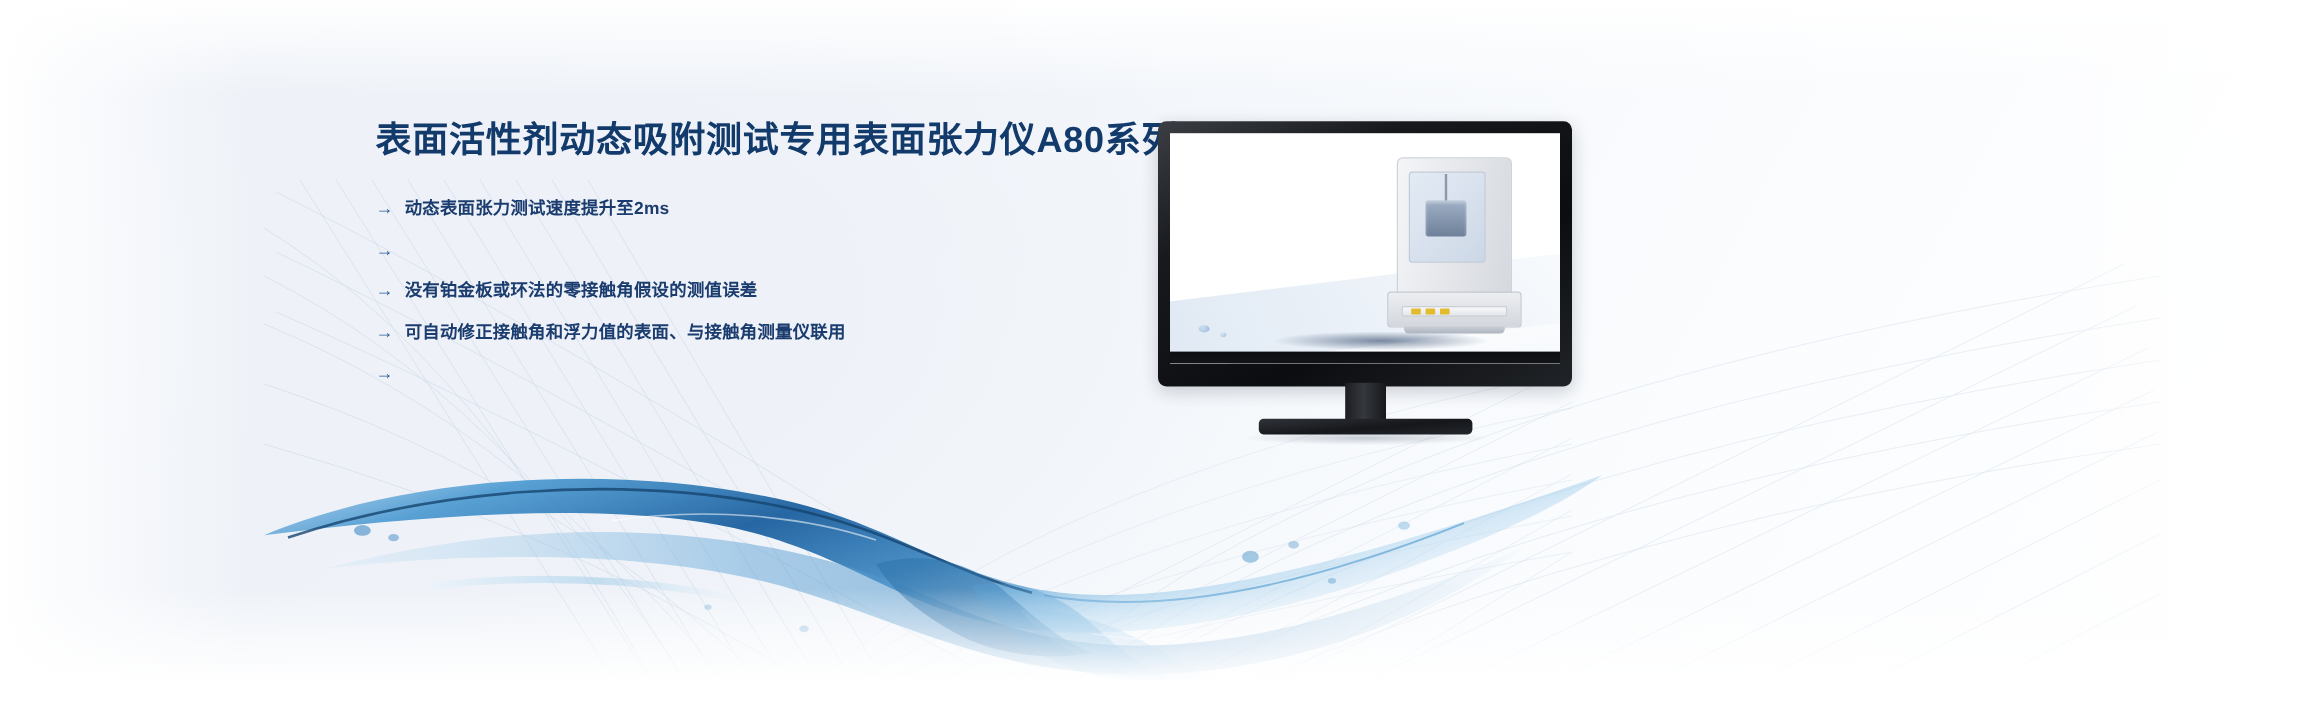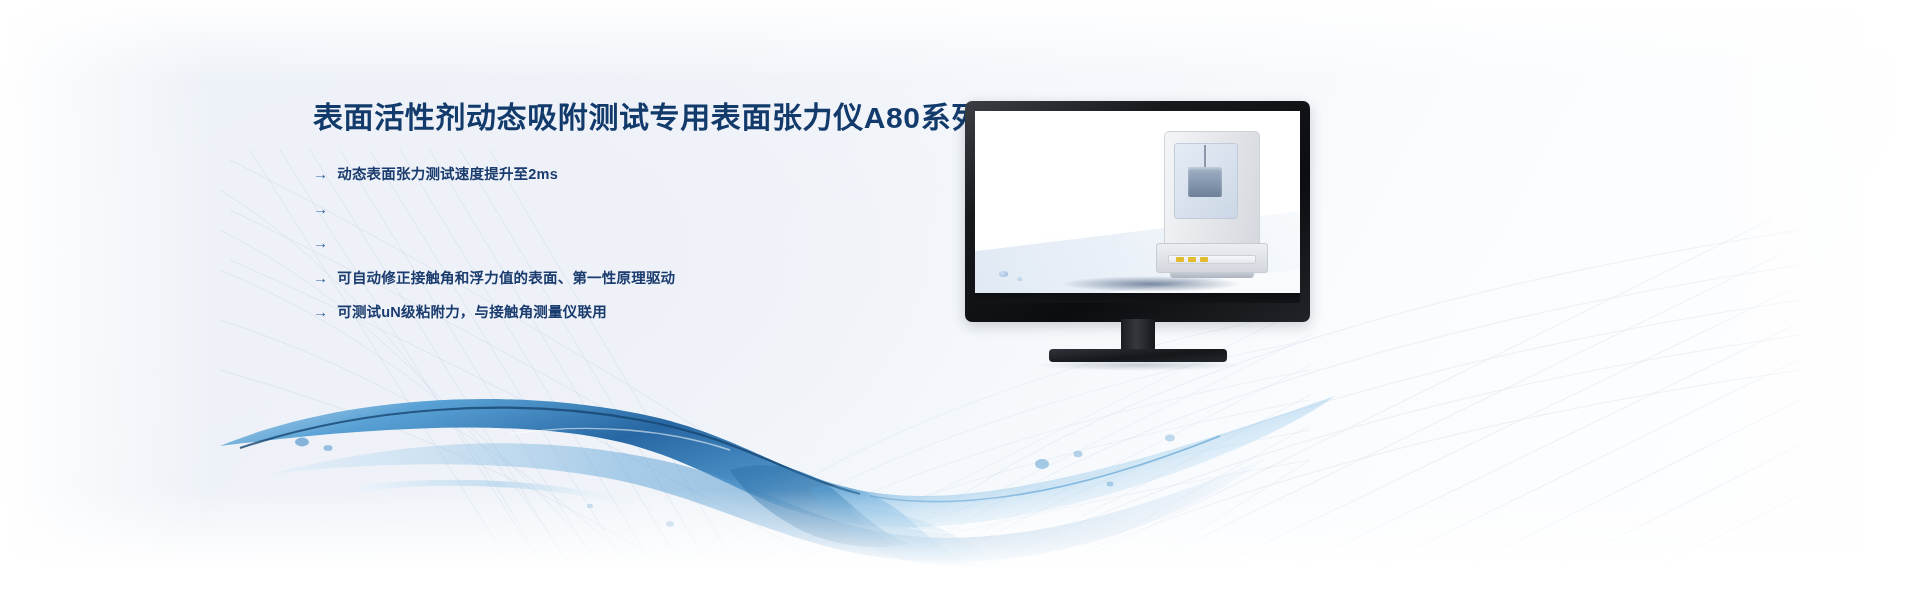--- a/index.html
+++ b/index.html
@@ -249,28 +249,28 @@
     <ul class="bullets">
       <li class="bullet">
         <span class="arrow">→</span>
         <span>动态表面张力测试速度提升至2ms</span>
       </li>
       <li class="bullet">
         <span class="arrow">→</span>
       </li>
       <li class="bullet">
         <span class="arrow">→</span>
-      </li>
-      <li class="bullet">
-        <span class="arrow">→</span>
-        <span>可自动修正接触角和浮力值的表面、第一性原理驱动</span>
-      </li>
-      <li class="bullet">
-        <span class="arrow">→</span>
-        <span>可测试uN级粘附力，与接触角测量仪联用</span>
+        <span>没有铂金板或环法的零接触角假设的测值误差</span>
+      </li>
+      <li class="bullet">
+        <span class="arrow">→</span>
+        <span>可自动修正接触角和浮力值的表面、与接触角测量仪联用</span>
+      </li>
+      <li class="bullet">
+        <span class="arrow">→</span>
       </li>
     </ul>
   </div>
 
   <div class="monitor">
     <div class="bezel">
       <div class="screen">
         <div class="screen-floor"></div>
         <div class="shadow-blob"></div>
 

